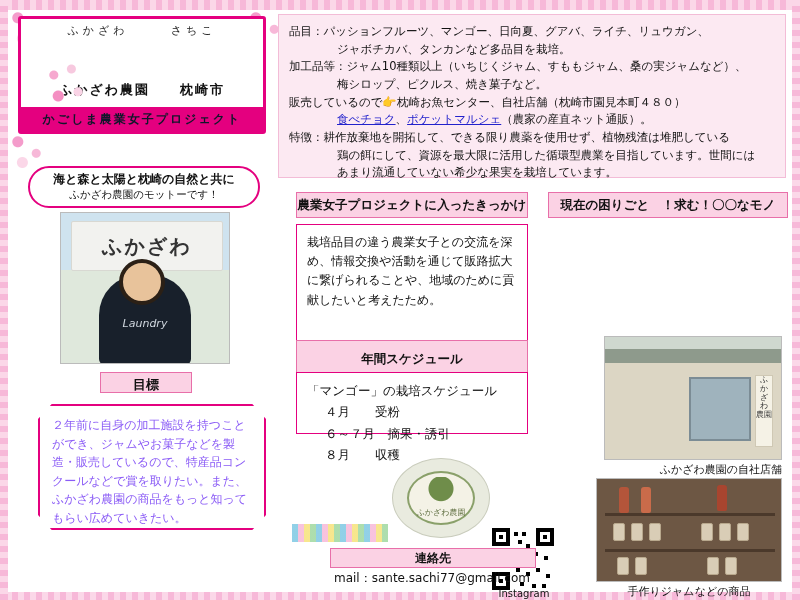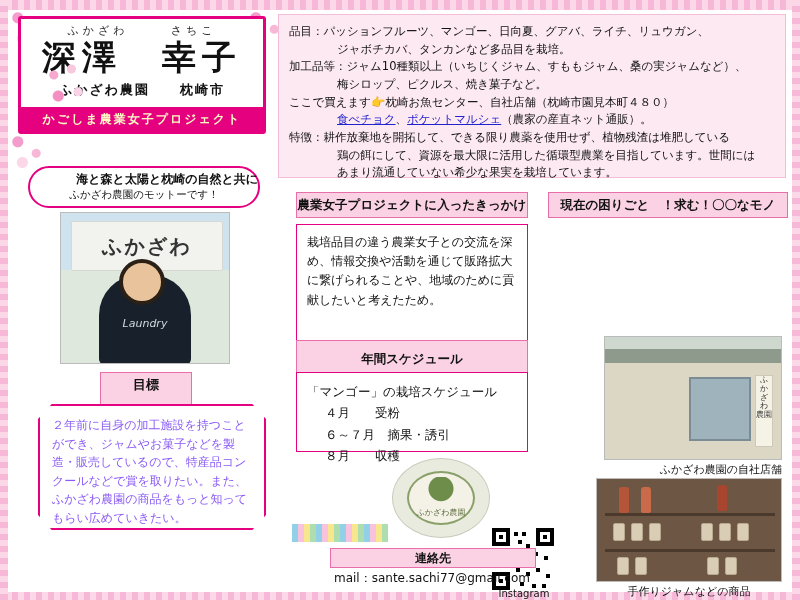--- a/index.html
+++ b/index.html
@@ -55,21 +55,21 @@
     position:absolute;top:16px;left:0;width:100%;
     text-align:center;font-size:34px;font-weight:bold;color:#111;
     letter-spacing:6px;font-family:"DejaVu Serif","Liberation Serif",serif;
   }
   .farmline{
     position:absolute;top:62px;left:0;width:100%;
     text-align:center;font-size:13px;font-weight:bold;color:#111;letter-spacing:2px;
   }
   .projbar{
     position:absolute;left:0;bottom:0;width:100%;height:24px;
-    background:#e4007f;color:#fef9c3;font-size:12px;font-weight:bold;
+    background:#e4007f;color:#0f172a;font-size:12px;font-weight:bold;
     display:flex;align-items:center;justify-content:center;letter-spacing:2px;
   }
   .flower-deco{
     position:absolute;left:24px;top:44px;width:44px;height:60px;
     background:
       radial-gradient(circle at 20% 20%,#f6a8cf 0 4px,transparent 5px),
       radial-gradient(circle at 60% 10%,#f7c9df 0 4px,transparent 5px),
       radial-gradient(circle at 30% 55%,#f48fc2 0 5px,transparent 6px),
       radial-gradient(circle at 75% 48%,#fad4e6 0 4px,transparent 5px),
       radial-gradient(circle at 45% 88%,#f6a8cf 0 4px,transparent 5px);
@@ -88,21 +88,21 @@
   .desc-indent{padding-left:48px;}
   .link{color:#2222cc;text-decoration:underline;font-family:Liberation Serif, serif;}
   .hand{color:#e4007f;}
 
   
   .motto{
     position:absolute;left:28px;top:166px;width:232px;height:42px;
     border:2px solid #e4007f;border-radius:22px;background:#fff;
     box-sizing:border-box;text-align:center;padding-top:3px;
   }
-  .motto .l1{font-size:12px;font-weight:bold;color:#111;text-align:right;}
+  .motto .l1{font-size:12px;font-weight:bold;color:#111;}
   .motto .l2{font-size:10.5px;color:#111;}
 
   
   .photo{
     position:absolute;border:1px solid #bbb;box-sizing:border-box;overflow:hidden;
   }
   .photo-person{
     left:60px;top:212px;width:170px;height:152px;
     background:linear-gradient(#cfe3ef 0 38%,#dfe8dc 38% 100%);
   }
@@ -120,21 +120,21 @@
     position:absolute;left:58px;top:46px;width:46px;height:46px;border-radius:50%;
     background:#e8c39b;border:4px solid #2b2016;box-sizing:border-box;
   }
   .person-text{
     position:absolute;left:48px;top:104px;width:72px;text-align:center;
     color:#cfd6de;font-size:11px;font-style:italic;
   }
 
   
   .goal-title{
-    position:absolute;left:100px;top:372px;width:92px;height:33px;
+    position:absolute;left:100px;top:372px;width:92px;height:21px;
     background:#fbd2e4;border:1px solid #e86fa9;box-sizing:border-box;
     text-align:center;line-height:24px;font-size:13px;font-weight:bold;color:#111;
   }
   .goal-balloon{
     position:absolute;left:38px;top:404px;width:228px;height:126px;
     background:#fff;border:2px solid #e4007f;box-sizing:border-box;
     padding:10px 12px;font-size:12px;line-height:1.55;color:#8b5cf6;
     clip-path:polygon(0 12%,6% 0,94% 0,100% 12%,100% 88%,94% 100%,6% 100%,0 88%);
   }
 
@@ -144,21 +144,21 @@
     text-align:center;font-size:12.5px;font-weight:bold;color:#111;
     display:flex;align-items:center;justify-content:center;
   }
   .sec-body{
     position:absolute;background:#fff;border:1.5px solid #e4007f;box-sizing:border-box;
     padding:8px 10px;font-size:12px;line-height:1.6;color:#111;
   }
   .head-kikkake{left:296px;top:192px;width:232px;height:26px;}
   .body-kikkake{left:296px;top:224px;width:232px;height:119px;}
   .head-schedule{left:296px;top:340px;width:232px;height:38px;}
-  .body-schedule{left:296px;top:372px;width:232px;height:80px;}
+  .body-schedule{left:296px;top:372px;width:232px;height:62px;font-family:Liberation Serif, serif;}
   .sched-line{font-size:12.5px;line-height:1.7;}
 
   .head-komari{left:548px;top:192px;width:240px;height:26px;}
   .body-komari{left:548px;top:224px;width:240px;height:104px;}
 
   
   .photo-shop{
     left:604px;top:336px;width:178px;height:124px;
     background:linear-gradient(#cfd8cf 0 20%,#e7e0d2 20% 100%);
   }
@@ -226,33 +226,32 @@
   <div class="frame-left"></div>
   <div class="frame-right"></div>
   <div class="corner-deco" style="left:4px;top:4px;"></div>
   <div class="corner-deco" style="left:242px;top:4px;"></div>
   <div class="corner-deco" style="left:4px;top:128px;"></div>
 
   <div class="namecard">
     <div class="furigana">
       <span class="fg1">ふかざわ</span><span>さちこ</span>
     </div>
-    <div class="bigname">深澤　幸子</div>
     <div class="farmline">ふかざわ農園　　枕崎市</div>
     <div class="flower-deco"></div>
     <div class="projbar">かごしま農業女子プロジェクト</div>
   </div>
 
   <div class="desc-panel">
     <div class="desc-line">品目：パッションフルーツ、マンゴー、日向夏、グアバ、ライチ、リュウガン、</div>
     <div class="desc-line desc-indent">ジャボチカバ、タンカンなど多品目を栽培。</div>
     <div class="desc-line">加工品等：ジャム10種類以上（いちじくジャム、すももジャム、桑の実ジャムなど）、</div>
     <div class="desc-line desc-indent">梅シロップ、ピクルス、焼き菓子など。</div>
     <div class="desc-line">
-      <span>ここで買えます</span><span class="hand">👉</span><span>枕崎お魚センター、自社店舗（枕崎市園見本町４８０）</span>
+      <span>販売しているので</span><span class="hand">👉</span><span>枕崎お魚センター、自社店舗（枕崎市園見本町４８０）</span>
     </div>
     <div class="desc-line desc-indent">
       <span class="link">食べチョク</span><span>、</span><span class="link">ポケットマルシェ</span><span>（農家の産直ネット通販）。</span>
     </div>
     <div class="desc-line">特徴：耕作放棄地を開拓して、できる限り農薬を使用せず、植物残渣は堆肥している</div>
     <div class="desc-line desc-indent">鶏の餌にして、資源を最大限に活用した循環型農業を目指しています。世間には</div>
     <div class="desc-line desc-indent">あまり流通していない希少な果実を栽培しています。</div>
   </div>
 
   <div class="motto">

